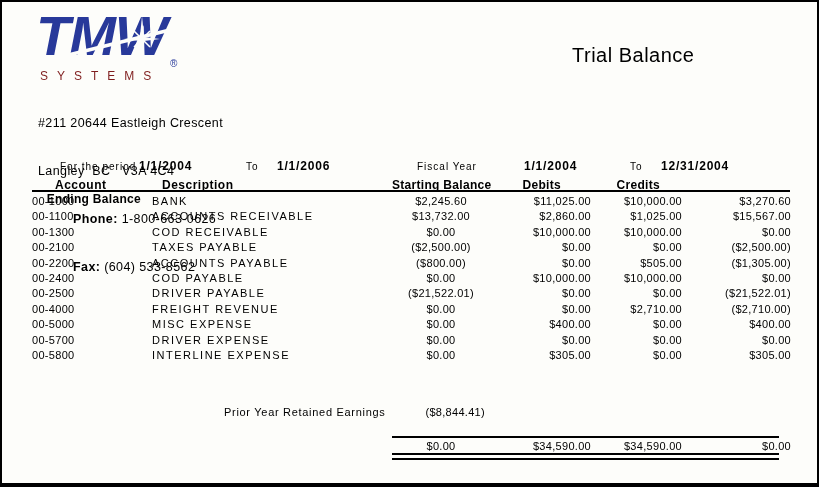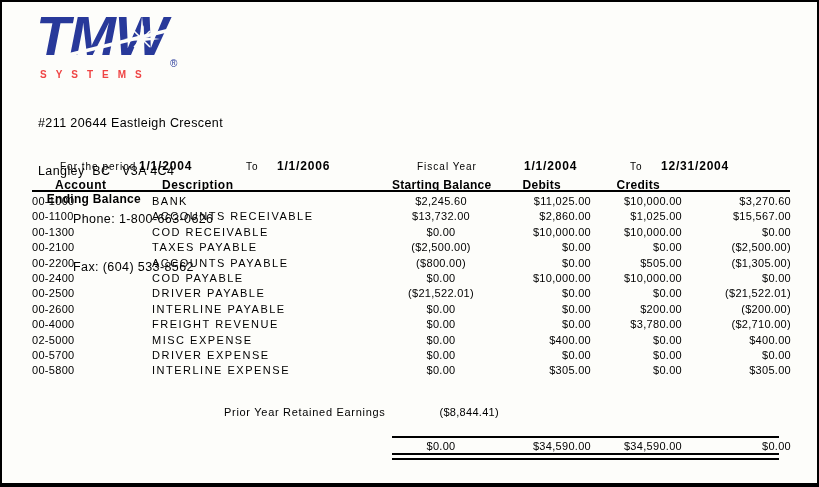--- a/index.html
+++ b/index.html
@@ -16,26 +16,26 @@
   .tmw-word {
     position:absolute; left:0; top:-4px;
     font-family:"Liberation Sans", sans-serif;
     font-size:56px; line-height:56px; font-weight:bold; font-style:italic;
     letter-spacing:-1px; color:var(--brand,#28399a);
   }
   .burst { position:absolute; left:0; top:0; pointer-events:none; }
   .reg-mark { position:absolute; left:134px; top:46px; font-size:10px; color:var(--brand,#28399a); }
   .systems-word {
     position:absolute; left:4px; top:57px;
-    font-size:10px; font-weight:bold; letter-spacing:9px; color:#ef4444;
+    font-size:12px; font-weight:normal; letter-spacing:9px; color:#7f1d1d;
     white-space:nowrap;
   }
   
   .address { position:absolute; left:36px; top:81px; font-size:12.5px; line-height:16px; letter-spacing:0.4px; white-space:pre; }
-  .address .lbl { font-weight:normal;padding-left:35px; }
+  .address .lbl { font-weight:bold;padding-left:35px; }
   
   .report-title { position:absolute; left:570px; top:42px; font-size:20px; font-weight:normal; letter-spacing:0.5px; }
   
   .period { position:absolute; left:0; top:156px; width:100%; height:16px; }
   .period span { position:absolute; white-space:nowrap;padding-left:25px; }
   .p-small { font-size:10px; letter-spacing:1px; top:3px; }
   .p-date  { font-size:12px; font-weight:bold; letter-spacing:0.8px; top:1px; }
   
   .cell { display:inline-block; vertical-align:top; white-space:nowrap; overflow:visible; }
   .c0 { width:120px; text-align:left; letter-spacing:0.3px; }
@@ -47,21 +47,21 @@
   .thead { position:absolute; left:30px; top:176px; width:747px; font-size:12px; font-weight:bold; }
   .thead .c0 { padding-left:23px; letter-spacing:0.5px; }
   .thead .c1 { padding-left:10px; letter-spacing:0.5px; }
   .thead .c3 { padding-right:30px; }
   .thead .c4 { padding-right:22px; }
   .head-rule { position:absolute; left:30px; top:188px; width:758px; height:2px; background:#000; }
   .tbody { position:absolute; left:30px; top:192px; width:747px; font-size:11px; }
   .trow { height:15.4px; line-height:15.4px; white-space:nowrap; }
   
   .prior-label { position:absolute; left:222px; top:404px; font-size:11px; letter-spacing:0.7px; white-space:nowrap; }
-  .prior-value { position:absolute; left:330px; top:404px; width:167px; font-size:11px; letter-spacing:0.3px; text-align:right; }
+  .prior-value { position:absolute; left:316px; top:404px; width:167px; font-size:11px; letter-spacing:0.3px; text-align:right; }
   
   .totals-rule-top { position:absolute; left:390px; top:434px; width:387px; height:2px; background:#000; }
   .totals-row { position:absolute; left:390px; top:438px; width:387px; font-size:11px; white-space:nowrap; }
   .totals-rule-double { position:absolute; left:390px; top:451px; width:387px; height:7px; border-top:2px solid #000; border-bottom:2px solid #000; }
 </style>
 </head>
 <body>
 
 <div class="page">
 
@@ -79,20 +79,21 @@
     <div class="systems-word">SYSTEMS</div>
   </div>
 
   <div class="address">
     <div>#211 20644 Eastleigh Crescent</div>
     <div>Langley  BC   V3A 4C4</div>
     <div><span class="lbl">Phone:</span> <span>1-800-663-0626</span></div>
     <div><span class="lbl">Fax:</span> <span>(604) 533-8562</span></div>
   </div>
 
+  <div class="report-title">Trial Balance</div>
 
   <div class="period">
     <span class="p-small" style="left:33px">For the period</span>
     <span class="p-date" style="left:112px">1/1/2004</span>
     <span class="p-small" style="left:219px">To</span>
     <span class="p-date" style="left:250px">1/1/2006</span>
     <span class="p-small" style="left:390px">Fiscal Year</span>
     <span class="p-date" style="left:497px">1/1/2004</span>
     <span class="p-small" style="left:603px">To</span>
     <span class="p-date" style="left:634px">12/31/2004</span>
@@ -104,23 +105,22 @@
   <div class="head-rule"></div>
 
   <div class="tbody" id="tbody">
       <div class="trow"><span class="cell c0">00-1000</span><span class="cell c1">BANK</span><span class="cell c2">$2,245.60</span><span class="cell c3">$11,025.00</span><span class="cell c4">$10,000.00</span><span class="cell c5">$3,270.60</span></div>
       <div class="trow"><span class="cell c0">00-1100</span><span class="cell c1">ACCOUNTS RECEIVABLE</span><span class="cell c2">$13,732.00</span><span class="cell c3">$2,860.00</span><span class="cell c4">$1,025.00</span><span class="cell c5">$15,567.00</span></div>
       <div class="trow"><span class="cell c0">00-1300</span><span class="cell c1">COD RECEIVABLE</span><span class="cell c2">$0.00</span><span class="cell c3">$10,000.00</span><span class="cell c4">$10,000.00</span><span class="cell c5">$0.00</span></div>
       <div class="trow"><span class="cell c0">00-2100</span><span class="cell c1">TAXES PAYABLE</span><span class="cell c2">($2,500.00)</span><span class="cell c3">$0.00</span><span class="cell c4">$0.00</span><span class="cell c5">($2,500.00)</span></div>
       <div class="trow"><span class="cell c0">00-2200</span><span class="cell c1">ACCOUNTS PAYABLE</span><span class="cell c2">($800.00)</span><span class="cell c3">$0.00</span><span class="cell c4">$505.00</span><span class="cell c5">($1,305.00)</span></div>
       <div class="trow"><span class="cell c0">00-2400</span><span class="cell c1">COD PAYABLE</span><span class="cell c2">$0.00</span><span class="cell c3">$10,000.00</span><span class="cell c4">$10,000.00</span><span class="cell c5">$0.00</span></div>
       <div class="trow"><span class="cell c0">00-2500</span><span class="cell c1">DRIVER PAYABLE</span><span class="cell c2">($21,522.01)</span><span class="cell c3">$0.00</span><span class="cell c4">$0.00</span><span class="cell c5">($21,522.01)</span></div>
-      <div class="trow"><span class="cell c0">00-2600</span><span class="cell c1">INTERLINE PAYABLE</span><span class="cell c2">$0.00</span><span class="cell c3">$0.00</span><span class="cell c4">$200.00</span><span class="cell c5">($200.00)</span></div>
-      <div class="trow"><span class="cell c0">00-4000</span><span class="cell c1">FREIGHT REVENUE</span><span class="cell c2">$0.00</span><span class="cell c3">$0.00</span><span class="cell c4">$3,780.00</span><span class="cell c5">($2,710.00)</span></div>
-      <div class="trow"><span class="cell c0">02-5000</span><span class="cell c1">MISC EXPENSE</span><span class="cell c2">$0.00</span><span class="cell c3">$400.00</span><span class="cell c4">$0.00</span><span class="cell c5">$400.00</span></div>
+      <div class="trow"><span class="cell c0">00-4000</span><span class="cell c1">FREIGHT REVENUE</span><span class="cell c2">$0.00</span><span class="cell c3">$0.00</span><span class="cell c4">$2,710.00</span><span class="cell c5">($2,710.00)</span></div>
+      <div class="trow"><span class="cell c0">00-5000</span><span class="cell c1">MISC EXPENSE</span><span class="cell c2">$0.00</span><span class="cell c3">$400.00</span><span class="cell c4">$0.00</span><span class="cell c5">$400.00</span></div>
       <div class="trow"><span class="cell c0">00-5700</span><span class="cell c1">DRIVER EXPENSE</span><span class="cell c2">$0.00</span><span class="cell c3">$0.00</span><span class="cell c4">$0.00</span><span class="cell c5">$0.00</span></div>
       <div class="trow"><span class="cell c0">00-5800</span><span class="cell c1">INTERLINE EXPENSE</span><span class="cell c2">$0.00</span><span class="cell c3">$305.00</span><span class="cell c4">$0.00</span><span class="cell c5">$305.00</span></div>
     </div>
 
   <div class="prior-label">Prior Year Retained Earnings</div>
   <div class="prior-value">($8,844.41)</div>
 
   <div class="totals-rule-top"></div>
   <div class="totals-row" id="totals-row"><span class="cell c2">$0.00</span><span class="cell c3">$34,590.00</span><span class="cell c4">$34,590.00</span><span class="cell c5">$0.00</span></div>
   <div class="totals-rule-double"></div>

